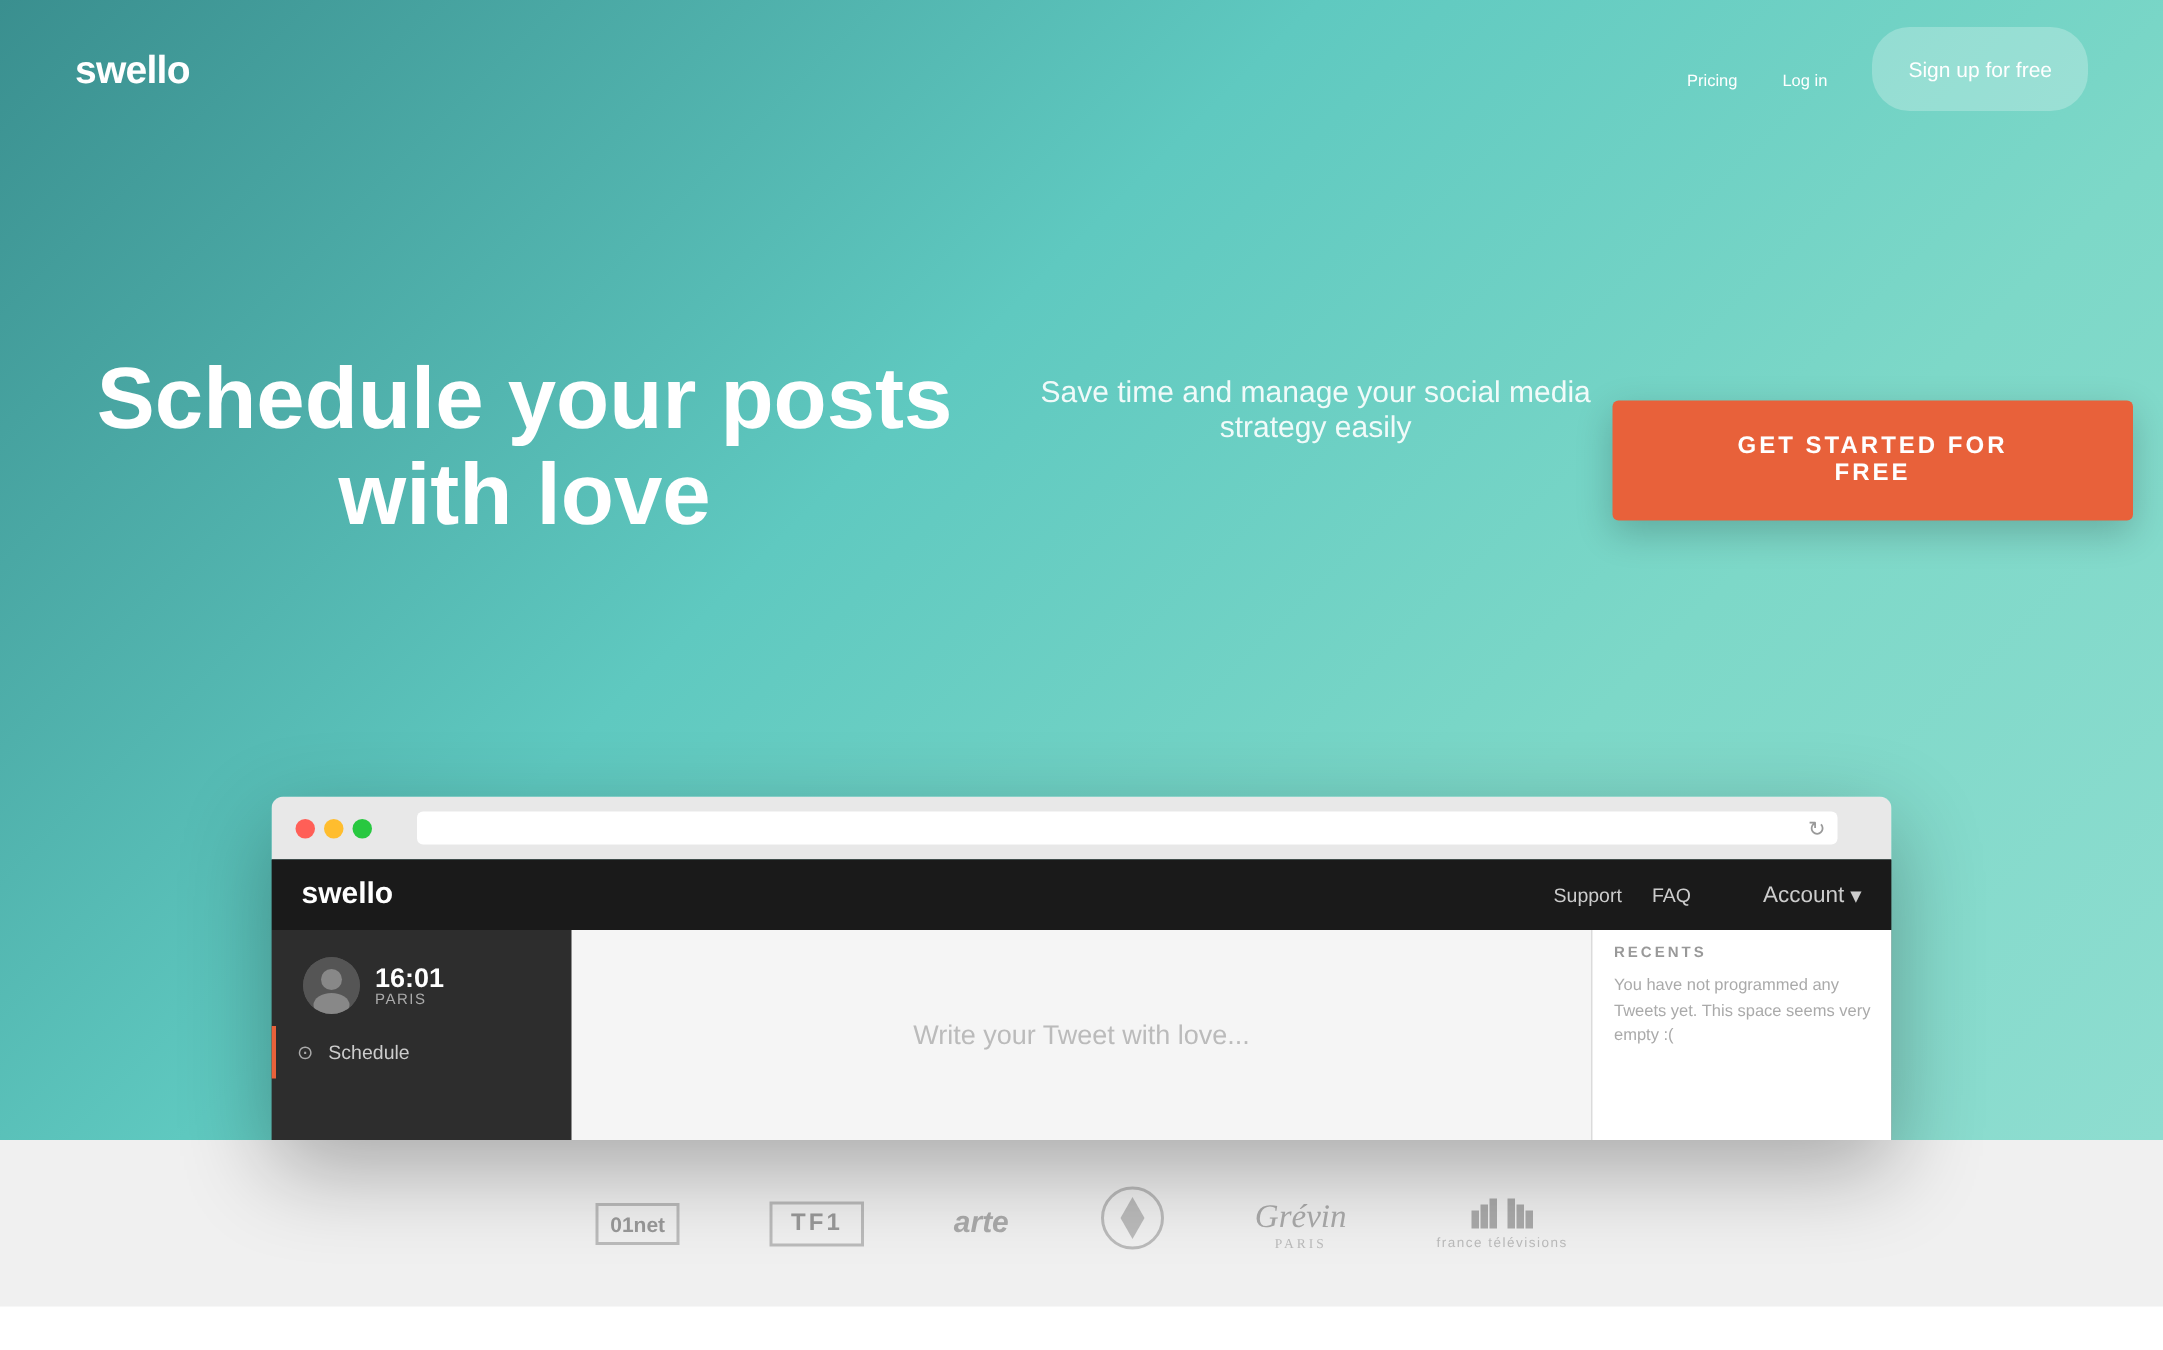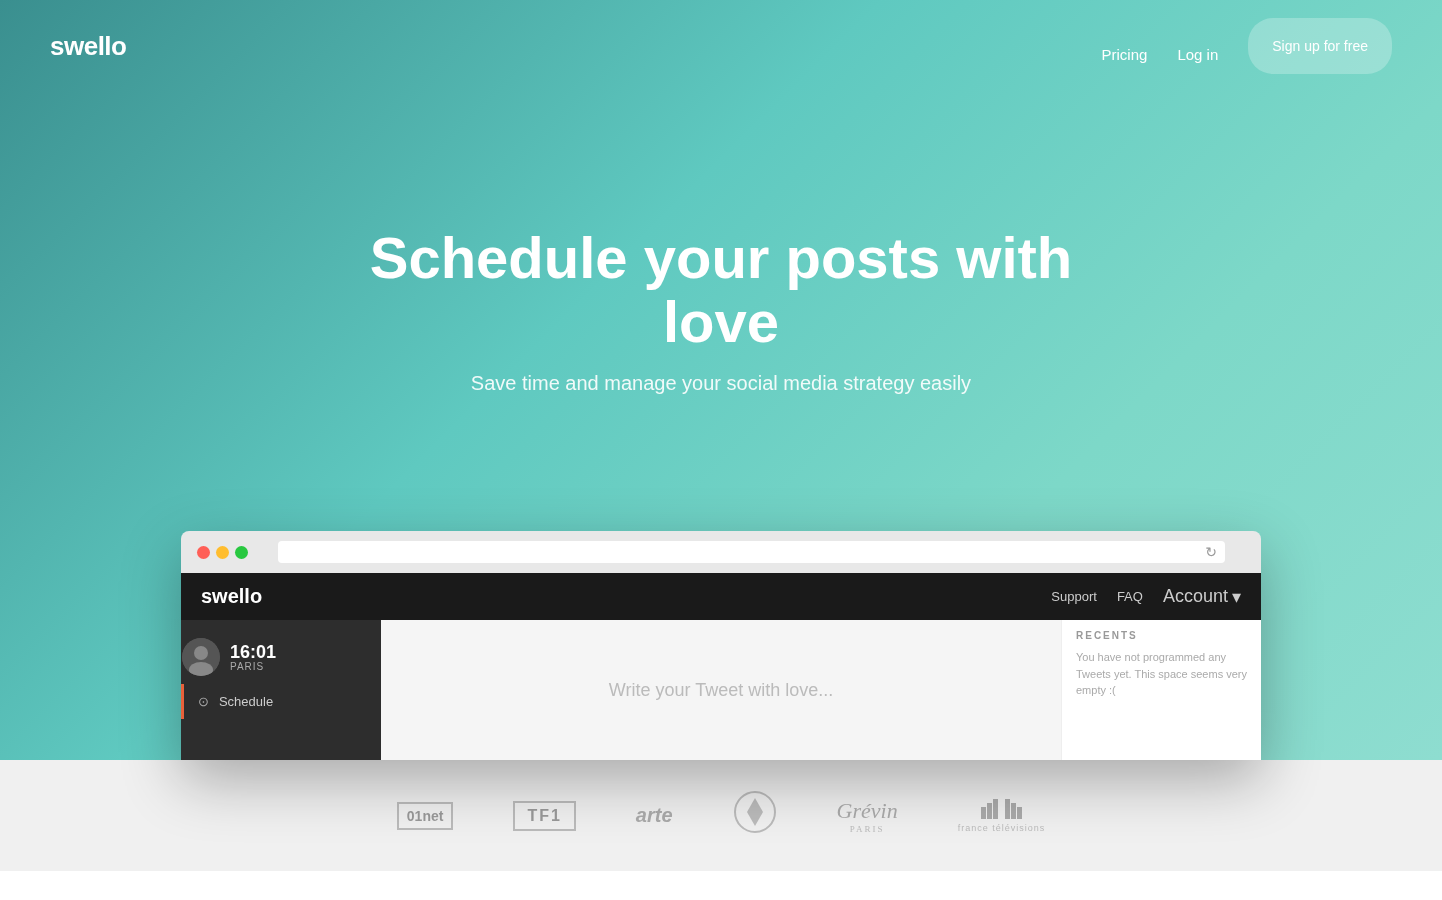--- a/index.html
+++ b/index.html
@@ -39,44 +39,43 @@
 
     .nav-right {
       display: flex;
       align-items: center;
       gap: 30px;
     }
 
     .nav-link {
       color: white;
       text-decoration: none;
-      font-size: 15px;
+      font-size: 11px;
       font-weight: 400;
       margin-top: 16px;
     }
 
     .btn-signup {
       background: rgba(255,255,255,0.25);
       color: white;
       border: none;
       border-radius: 25px;
       padding: 20px 24px;
       font-size: 14px;
       font-weight: 500;
       cursor: pointer;
       text-decoration: none;
     }
 
     
     .hero-content {
       flex: 1;
       display: flex;
-      flex-direction: column;
-      align-items: center;
-      justify-content: flex-end;
+      align-items: center;
+      justify-content: space-between;
       text-align: center;
       padding: 60px 20px 40px;
     }
 
     .hero-title {
       color: white;
       font-size: 58px;
       font-weight: 800;
       line-height: 1.1;
       margin-bottom: 18px;
@@ -184,45 +183,46 @@
       align-items: center;
     }
 
     .app-nav-link {
       color: #ccc;
       font-size: 13px;
     }
 
     .app-account {
       color: #ccc;
-      font-size: 18px;
+      font-size: 15px;
       display: flex;
       align-items: center;
       gap: 4px;
+      margin-left: 28px;
     }
 
     
     .app-body {
       display: flex;
       height: 140px;
     }
 
     
     .app-sidebar {
       background: #2d2d2d;
       width: 200px;
       flex-shrink: 0;
       padding: 10px 0;
     }
 
     .sidebar-user {
       display: flex;
       align-items: center;
       gap: 10px;
-      padding: 8px 1px;
+      padding: 8px 21px;
     }
 
     .avatar {
       width: 38px;
       height: 38px;
       border-radius: 50%;
       background: #555;
       overflow: hidden;
       flex-shrink: 0;
       display: flex;
@@ -344,20 +344,21 @@
     <div class="nav-right">
       <a class="nav-link" href="#">Pricing</a>
       <a class="nav-link" href="#">Log in</a>
       <a class="btn-signup" href="#">Sign up for free</a>
     </div>
   </nav>
 
   <div class="hero-content">
     <h1 class="hero-title">Schedule your posts with love</h1>
     <p class="hero-subtitle">Save time and manage your social media strategy easily</p>
+    <button class="btn-cta">GET STARTED FOR FREE</button>
   </div>
 
   <div class="browser-wrapper">
     <div class="browser">
 
       <div class="browser-chrome">
         <div class="browser-dots">
           <div class="dot dot-red"></div>
           <div class="dot dot-yellow"></div>
           <div class="dot dot-green"></div>

